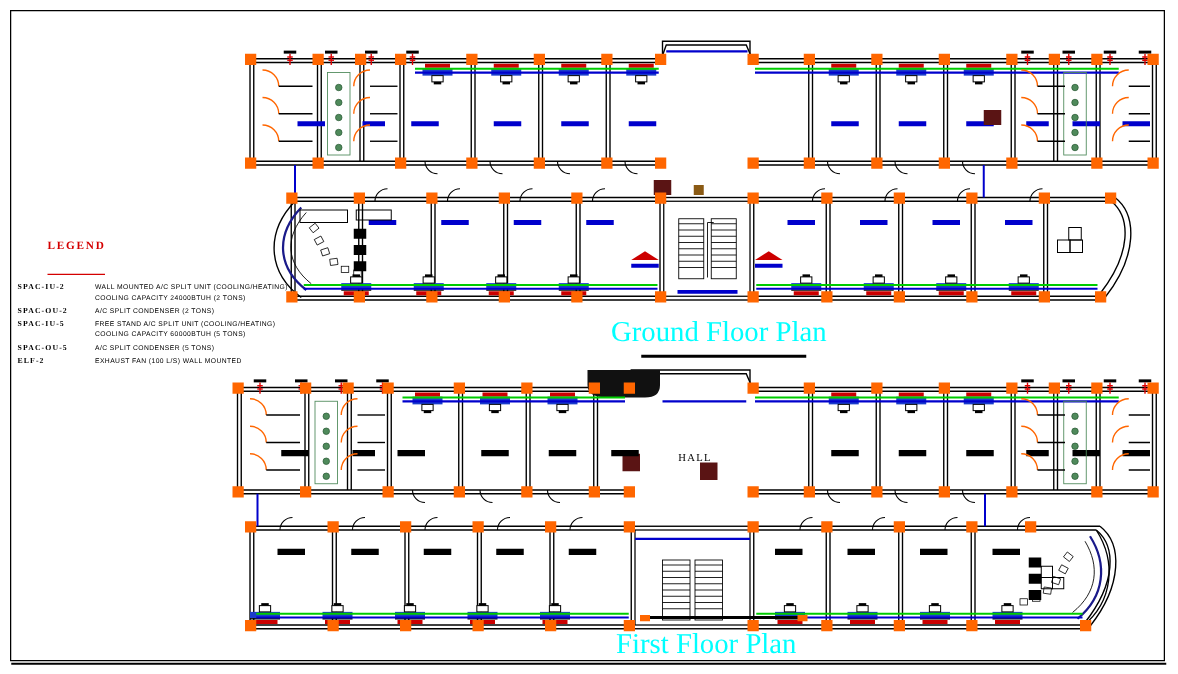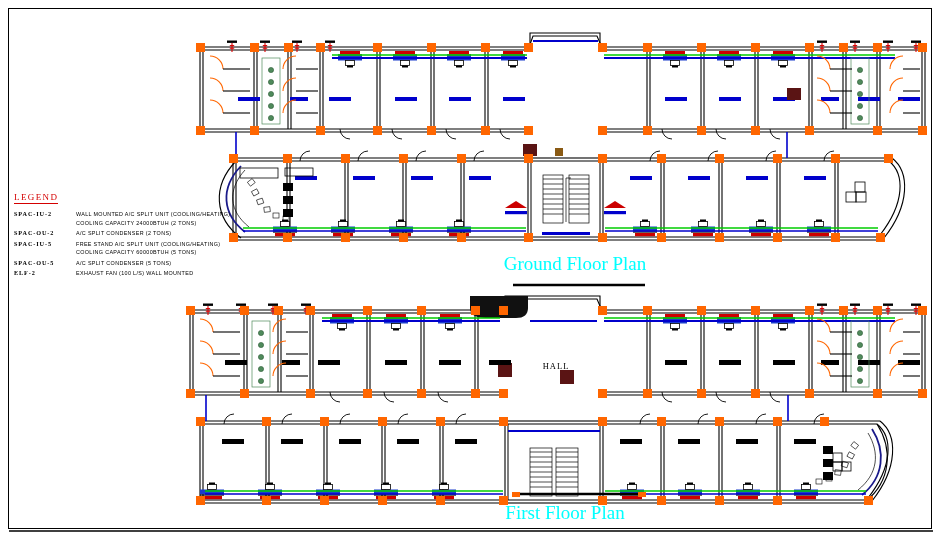--- a/index.html
+++ b/index.html
@@ -3,31 +3,31 @@
 <meta charset="utf-8">
 <style>
   html,body{margin:0;padding:0;background:#ffffff;}
   body{width:942px;height:539px;overflow:hidden;font-family:"Liberation Sans",sans-serif;}
   #sheet{position:relative;width:942px;height:539px;background:#fff;}
   #border{position:absolute;left:8px;top:8px;width:924px;height:521px;border:1.6px solid #000;box-sizing:border-box;pointer-events:none;}
   #cad{position:absolute;left:0;top:0;width:942px;height:539px;}
 
   
   #legend{position:absolute;left:14px;top:186px;width:252px;}
-  #legend .lg-title{font-family:"Liberation Serif",serif;font-weight:normal;font-size:9px;color:#d40000;
-      letter-spacing:1.4px;border-bottom:1.2px solid #d40000;display:inline-block;padding-bottom:1px;}
+  #legend .lg-title{font-family:"Liberation Serif",serif;font-weight:bold;font-size:9px;color:#d40000;
+      letter-spacing:1.4px;border-bottom:1.2px solid #d40000;display:inline-block;padding-bottom:18px;margin-left:24px;}
   #legend table{border-collapse:collapse;margin-top:6px;}
   #legend td{vertical-align:top;padding:0 0 2px 0;}
   .lg-code{font-family:"Liberation Serif",serif;font-weight:bold;font-size:6.2px;color:#000;
       letter-spacing:.9px;white-space:nowrap;padding-right:8px;width:62px;}
   .lg-desc{font-family:"Liberation Sans",sans-serif;font-size:5.4px;color:#000;letter-spacing:.35px;
       line-height:8.5px;white-space:nowrap;}
 
   
-  .plan-title{position:absolute;font-family:"Liberation Serif",serif;font-size:19px;color:#00ffff;
+  .plan-title{position:absolute;font-family:"Liberation Serif",serif;font-size:23px;color:#00ffff;
       text-align:center;white-space:nowrap;}
   #t-ground{left:430px;top:253px;width:290px;}
   #t-first{left:420px;top:502px;width:290px;}
 </style>
 </head>
 <body>
 
 <div id="sheet">
 
   <div id="border"></div>

